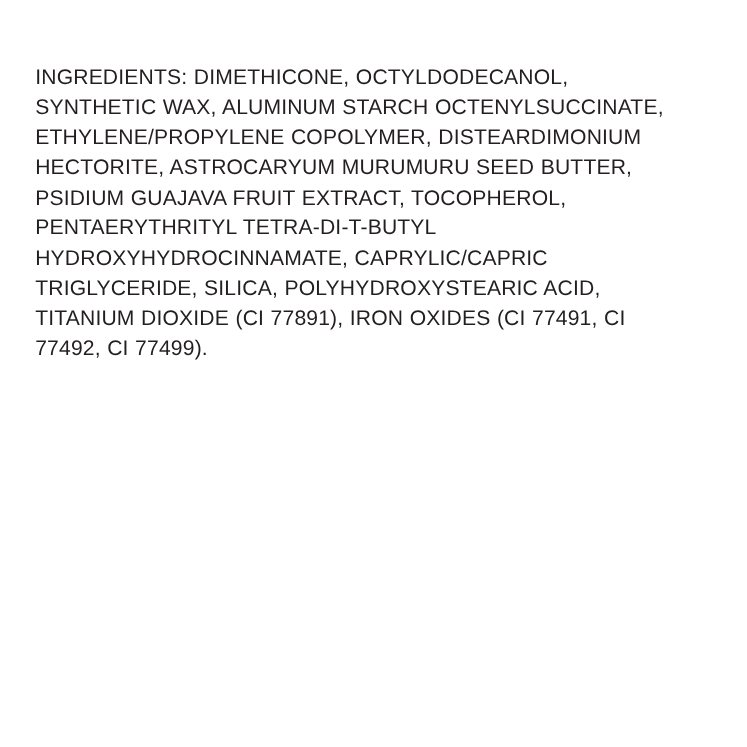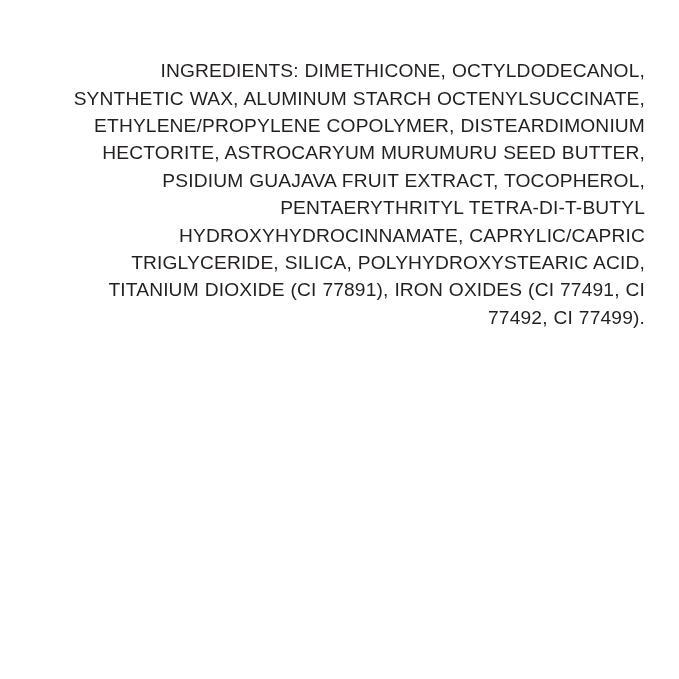--- a/index.html
+++ b/index.html
@@ -19,21 +19,21 @@
     height: 679px;
     background: #ffffff;
     padding: 38px 34px 0 32px;
     position: relative;
   }
   .ingredients-block {
     color: #231f20;
     font-size: 19.2px;
     line-height: 27.4px;
     letter-spacing: 0.15px;
-    text-align: right;
+    text-align: left;
     word-spacing: 0.4px;
     max-width: 620px;
     white-space: pre-wrap;
   }
 </style>
 </head>
 <body>
 
 <div class="page">
   <p class="ingredients-block">INGREDIENTS: DIMETHICONE, OCTYLDODECANOL,

